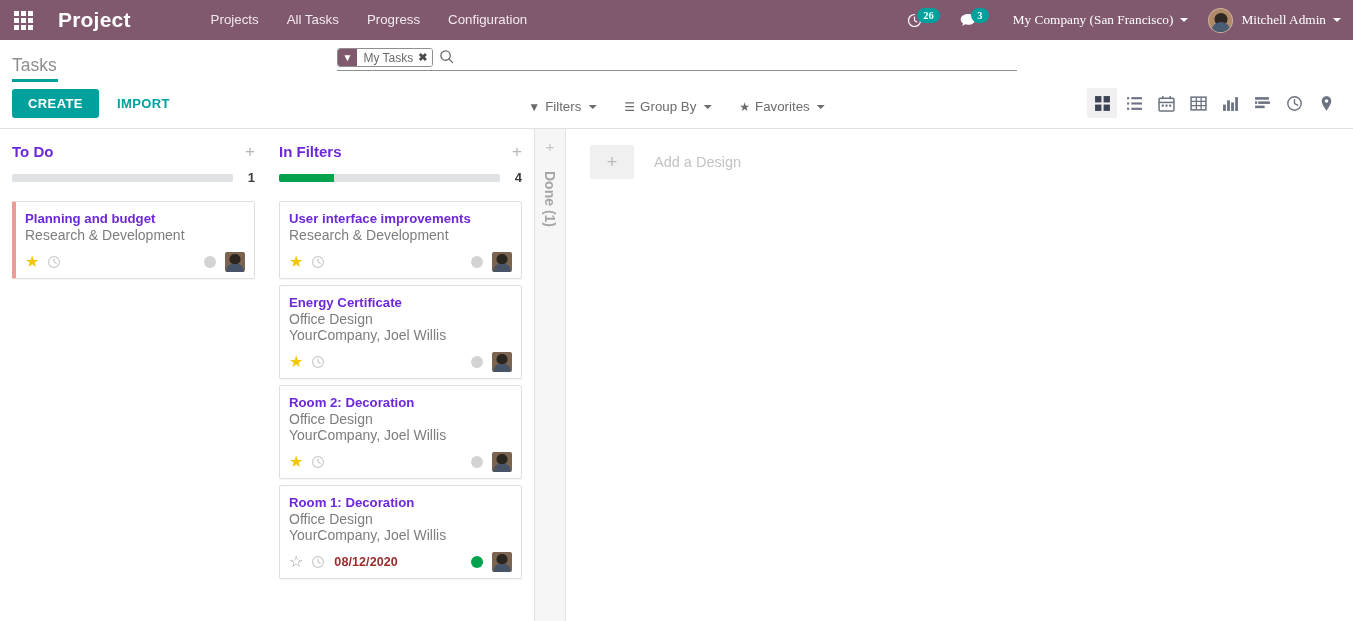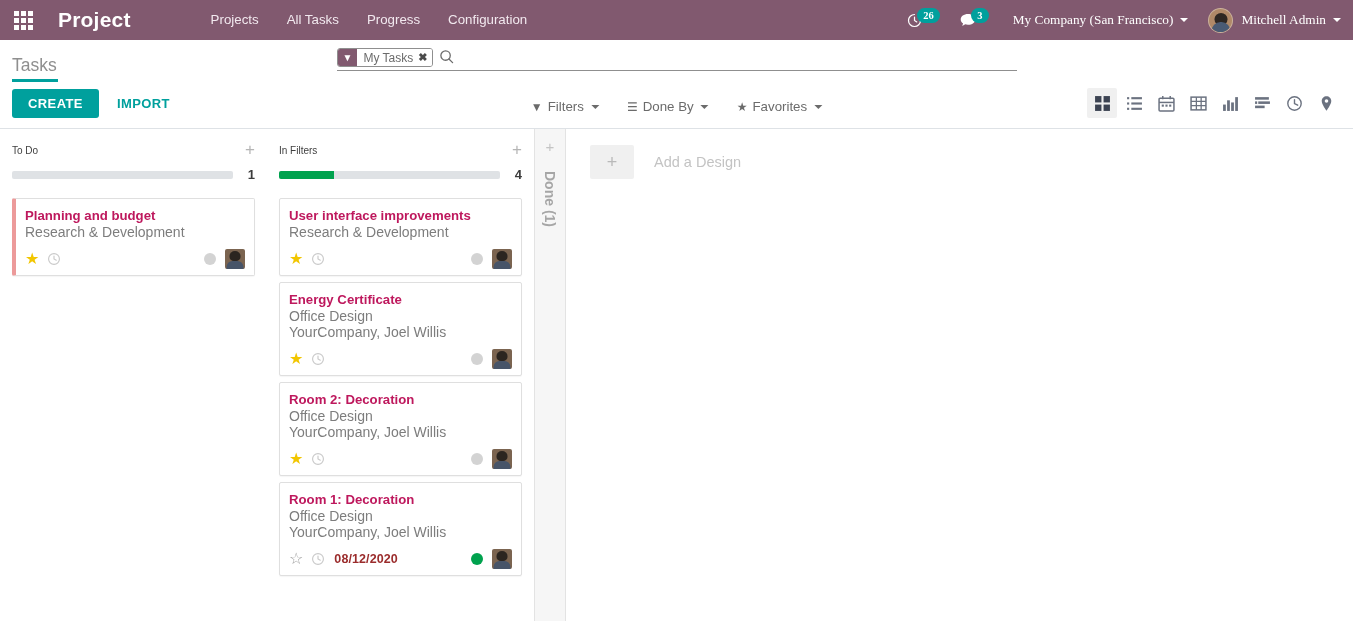--- a/index.html
+++ b/index.html
@@ -94,35 +94,35 @@
   .view-btn svg { display: block; }
 
   
   .kanban {
     display: flex; align-items: flex-start; height: calc(621px - 40px - 89px);
     background: #fff; overflow: hidden;
   }
   .kcol { width: 267px; flex: 0 0 267px; padding: 0 12px; position: relative; height: 100%; }
   .kcol + .kcol { }
   .kcol-header { display: flex; align-items: center; padding-top: 14px; }
-  .kcol-title { font-size: 10px; font-weight: normal; color: #404040; }
+  .kcol-title { font-size: 15px; font-weight: bold; color: #6d28d9; }
   .kcol-add { margin-left: auto; color: #b5b5b5; font-size: 17px; cursor: pointer; line-height: 14px; }
   .kcol-progress { display: flex; align-items: center; margin-top: 10px; }
   .pbar { flex: 1; height: 8px; background: #dfe2e5; border-radius: 2px; overflow: hidden; margin-right: 12px; }
   .pbar .fill { height: 100%; background: #00a24e; }
   .pcount { font-size: 13px; font-weight: bold; color: #3c3c3c; min-width: 10px; text-align: right; }
 
   .kcards { margin-top: 16px; }
   .kcard {
     background: #fff; border: 1px solid #dfdfdf; border-radius: 2px;
     padding: 8px 9px 6px 9px; margin-bottom: 6px; cursor: pointer; position: relative;
     box-shadow: 0 1px 1px rgba(0,0,0,.04);
   }
   .kcard.stripe { border-left: 4px solid #ec9a9a; padding-left: 9px; }
-  .kcard-title { font-size: 13.2px; font-weight: bold; color: #be185d; line-height: 17px; }
+  .kcard-title { font-size: 13.2px; font-weight: bold; color: #6d28d9; line-height: 17px; }
   .kcard-sub { font-size: 14px; color: #7d7d7d; line-height: 16px; }
   .kcard-footer { display: flex; align-items: center; margin-top: 9px; min-height: 20px; }
   .star { font-size: 16px; line-height: 16px; margin-right: 8px; cursor: pointer; }
   .star.on { color: #f2c600; }
   .star.off { color: #9e9e9e; }
   .clock-ico { color: #c9c9c9; margin-right: 9px; cursor: pointer; display: flex; align-items: center; }
   .deadline { font-size: 12.5px; font-weight: bold; color: #9b2c2c; letter-spacing: .1px; }
   .kcard-right { margin-left: auto; display: flex; align-items: center; }
   .kstate { width: 12px; height: 12px; border-radius: 50%; background: #d3d3d3; margin-right: 9px; cursor: pointer; }
   .kstate.green { background: #00a24e; }
@@ -232,21 +232,21 @@
     <button class="btn-import">IMPORT</button>
 
     <div class="cp-dropdowns">
       <div class="cp-dd">
         <span class="dd-ico">▼</span>
         <span>Filters</span>
         <span class="caret"></span>
       </div>
       <div class="cp-dd">
         <span class="dd-ico">☰</span>
-        <span>Done By</span>
+        <span>Group By</span>
         <span class="caret"></span>
       </div>
       <div class="cp-dd">
         <span class="dd-ico">★</span>
         <span>Favorites</span>
         <span class="caret"></span>
       </div>
     </div>
 
     <div class="cp-views">

